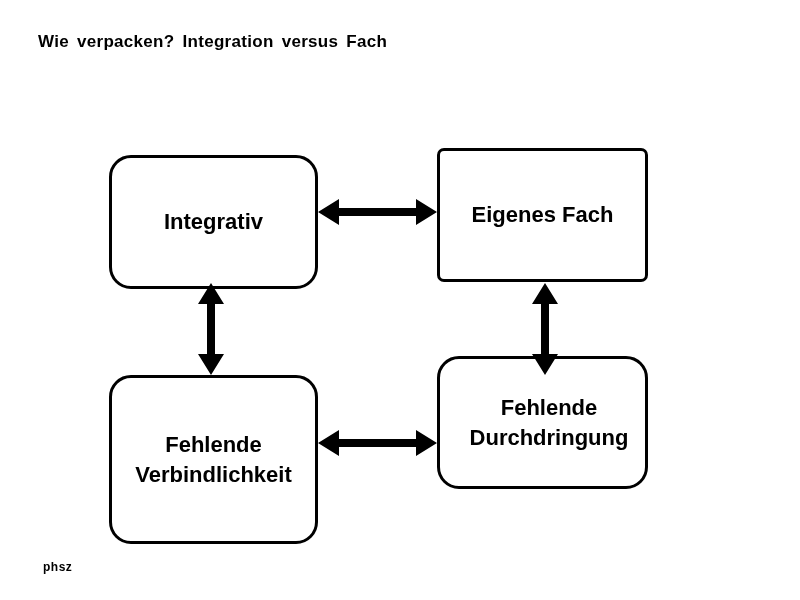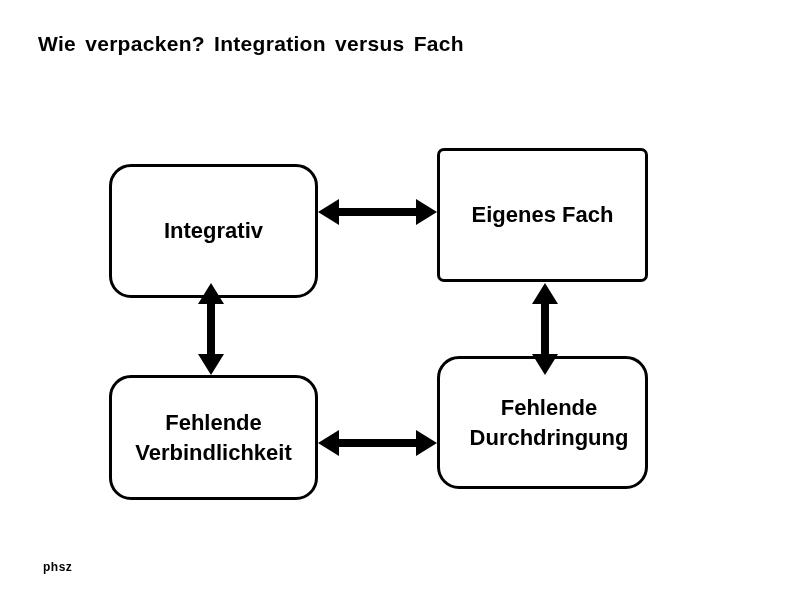--- a/index.html
+++ b/index.html
@@ -12,44 +12,44 @@
     background: #ffffff;
     overflow: hidden;
     position: relative;
     font-family: "Liberation Sans", sans-serif;
     color: #000000;
   }
   .slide-title {
     position: absolute;
     left: 38px;
     top: 32px;
-    font-size: 21px;
+    font-size: 17px;
     font-weight: bold;
     letter-spacing: 0.3px;
     word-spacing: 3px;
     white-space: nowrap;
   }
   .box {
     position: absolute;
     box-sizing: border-box;
     background: #ffffff;
     border: 3px solid #000000;
     border-radius: 22px;
     display: flex;
     align-items: center;
     justify-content: center;
     text-align: center;
     font-size: 22px;
     font-weight: bold;
     line-height: 1.35;
     padding: 0 14px;
   }
-  .box-top-left     { left: 109px; top: 164px; width: 209px; height: 134px; }
+  .box-top-left     { left: 109px; top: 155px; width: 209px; height: 134px; }
   .box-top-right    { left: 437px; top: 148px; width: 211px; height: 134px; border-radius: 7px; }
-  .box-bottom-left  { left: 109px; top: 375px; width: 209px; height: 125px; justify-content: center; }
+  .box-bottom-left  { left: 109px; top: 375px; width: 209px; height: 169px; justify-content: center; }
   .box-bottom-right { left: 437px; top: 356px; width: 211px; height: 133px; padding-left: 27px; }
   .arrow {
     position: absolute;
   }
   .arrow-h-top    { left: 318px; top: 197px; }
   .arrow-h-bottom { left: 318px; top: 428px; }
   .arrow-v-left   { left: 196px; top: 283px; }
   .arrow-v-right  { left: 530px; top: 283px; }
   .logo {
     position: absolute;

